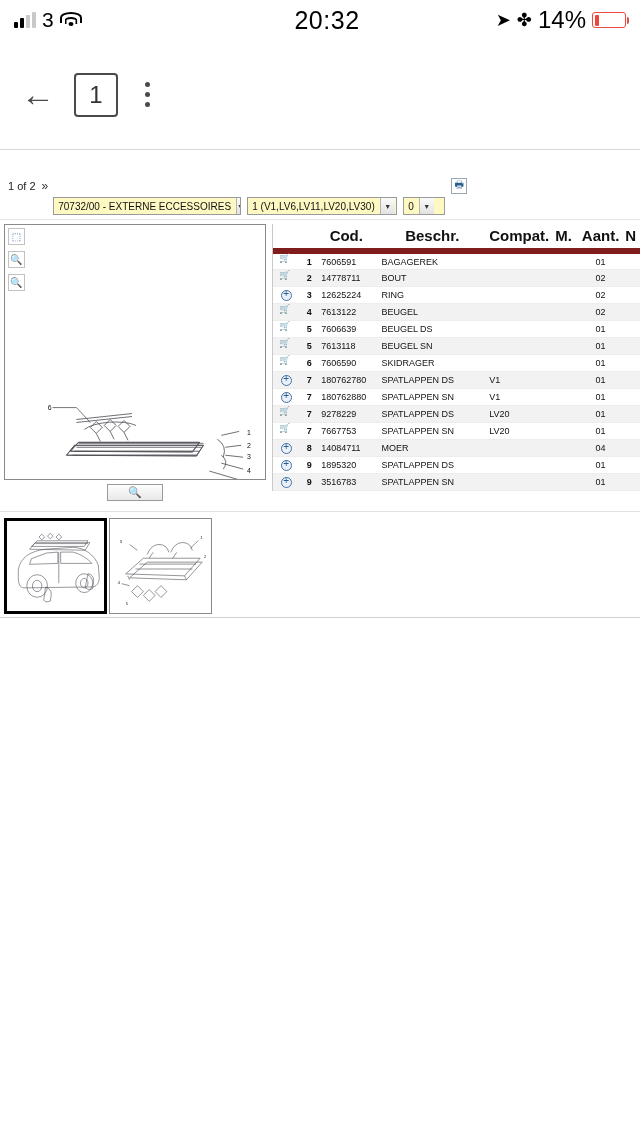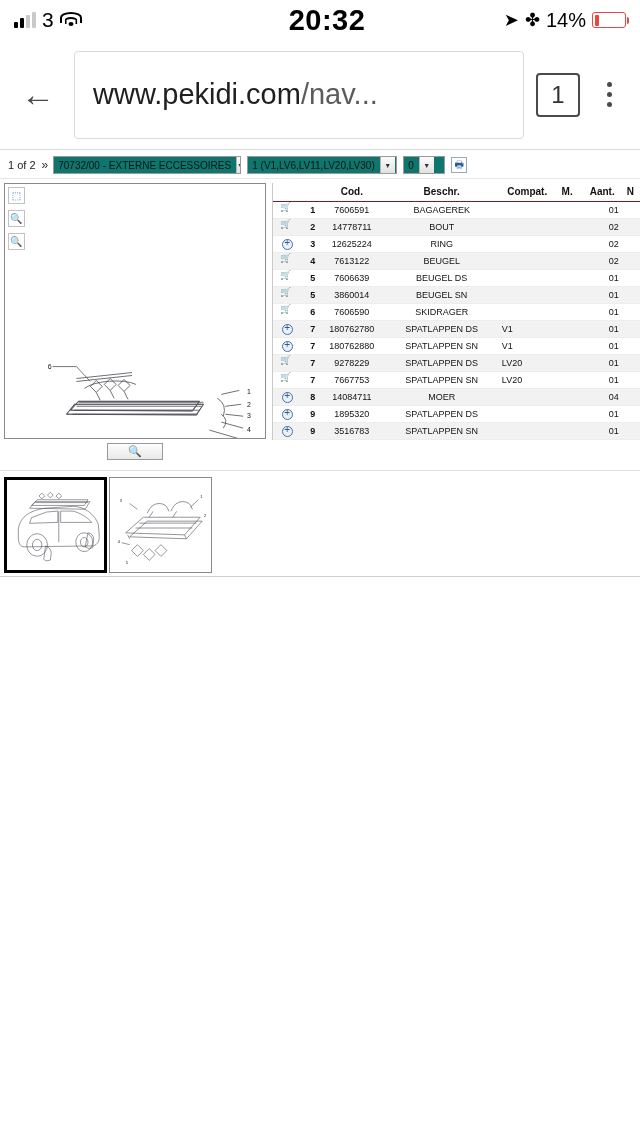--- a/index.html
+++ b/index.html
@@ -18,40 +18,40 @@
     padding: 0 14px;
     font-size: 22px;
     color: #000;
     position: relative;
   }
   .sb-left { display: flex; align-items: center; gap: 6px; }
   .sb-right { display: flex; align-items: center; gap: 6px; margin-left: auto; }
   .sb-center {
     position: absolute; left: 0; right: 0; top: 0; bottom: 0;
     display: flex; align-items: center; justify-content: center;
-    font-size: 29px; font-weight: 700; letter-spacing: .5px; margin-left: 14px;
+    font-size: 25px; font-weight: 400; letter-spacing: .5px; margin-left: 14px;
   }
   .signal { display: flex; align-items: flex-end; gap: 2px; height: 16px; }
   .signal i { display: block; width: 4px; background: #000; border-radius: 1px; }
   .signal i:nth-child(1){ height: 6px; }
   .signal i:nth-child(2){ height: 10px; }
   .signal i:nth-child(3){ height: 13px; background:#c9c9c9; }
   .signal i:nth-child(4){ height: 16px; background:#c9c9c9; }
   .carrier { font-size: 21px; }
   .wifi { width: 22px; height: 16px; position: relative; }
   .wifi span {
     position: absolute; left: 50%; transform: translateX(-50%);
     border: 2.5px solid #000; border-bottom: none; border-radius: 50% 50% 0 0;
   }
   .wifi .a { width: 22px; height: 11px; top: 0; }
   .wifi .b { width: 13px; height: 7px; top: 5px; }
   .wifi .c { width: 5px; height: 4px; top: 10px; border-radius: 50%; background:#000; border:none; }
   .loc { font-size: 18px; transform: rotate(0deg); }
   .bt { font-size: 18px; }
-  .battpct { font-size: 20px; }
+  .battpct { font-size: 24px; }
   .batt {
     width: 34px; height: 16px; border: 1.5px solid #e8483f; border-radius: 3px;
     position: relative; display: inline-block;
   }
   .batt::after {
     content: ""; position: absolute; right: -4px; top: 4px;
     width: 2.5px; height: 7px; background: #e8483f; border-radius: 0 2px 2px 0;
   }
   .batt .fill { position: absolute; left: 1.5px; top: 1.5px; bottom: 1.5px; width: 14%; background: #e8483f; border-radius: 1px;}
 
@@ -104,29 +104,30 @@
     padding: 6px 4px 4px 8px;
     font-size: 11px;
     color: #111;
     border-bottom: 1px solid #e6e6e6;
     background: #fff;
   }
   .toolbar .pgnum { font-size: 11px; color: #222; }
   .toolbar .chev { font-size: 12px; color: #333; letter-spacing: -1px; }
   .sel {
     border: 1px solid #9a9a9a;
-    background: #0f766e;
+    background: #fef9c3;
     height: 18px;
     display: inline-flex; align-items: center;
     font-size: 10px;
     color: #111;
     padding: 0 0 0 4px;
     position: relative;
     white-space: nowrap;
     overflow: hidden;
+    margin-top: 41px;
   }
   .sel .arrow {
     width: 15px; height: 16px; margin-left: 5px;
     border-left: 1px solid #b4b4b4;
     background: linear-gradient(#fbfbfb,#e2e2e2);
     display: inline-flex; align-items: center; justify-content: center;
     font-size: 7px; color: #333;
   }
   .sel.w1 { width: 188px; }
   .sel.w2 { width: 150px; align-items: center; }
@@ -183,41 +184,41 @@
     overflow: hidden;
   }
   table.parts {
     width: 100%;
     border-collapse: collapse;
     font-size: 9px;
     color: #111;
   }
   table.parts thead th {
     font-weight: bold;
-    font-size: 10px;
+    font-size: 15px;
     text-align: center;
     padding: 3px 2px 4px 2px;
-    border-bottom: 1px solid #7f1d1d;
+    border-bottom: 6px solid #7f1d1d;
     color: #111;
     white-space: nowrap;
   }
   table.parts tbody td {
     padding: 2px 2px;
     border-bottom: 1px solid #ededed;
     white-space: nowrap;
     height: 17px;
   }
   table.parts tbody tr.alt td { background: #f2f2f2; }
   .c-ico { width: 30px; text-align: center; }
   .c-pos { width: 24px; text-align: center; font-weight: bold; }
-  .c-cod { width: 60px; text-align: center; padding-right: 6px !important; }
-  .c-desc { width: 118px; text-align: center; padding-left: 4px !important; }
+  .c-cod { width: 60px; text-align: left; padding-right: 6px !important; }
+  .c-desc { width: 118px; text-align: left; padding-left: 4px !important; }
   .c-comp { width: 58px; text-align: left; padding-left: 4px !important; }
   .c-m { width: 26px; }
-  .c-aant { width: 42px; text-align: right; padding-left: 6px !important;}
+  .c-aant { width: 42px; text-align: center; padding-left: 6px !important;}
   .c-n { width: 20px; }
 
   .ico {
     display: inline-block; width: 11px; height: 11px; position: relative;
     vertical-align: middle;
   }
   .ico.cart::before {
     content: "🛒"; font-size: 9px; position: absolute; left: -1px; top: -3px;
     color: #b03030;
   }
@@ -276,23 +277,20 @@
     <span class="bt">✤</span>
     <span class="battpct">14%</span>
     <span class="batt">
         <span class="fill"></span>
       </span>
   </div>
 </div>
 
 <div class="chrome">
   <div class="back-btn">←</div>
-  <div class="urlbar">
-    <span class="url"><span>www.pekidi.com</span><span class="dim">/nav...</span></span>
-  </div>
   <div class="tabcount">1</div>
   <div class="menu-dots">
       <i></i>
       <i></i>
       <i></i>
     </div>
 </div>
 
 <div class="page">
 
@@ -468,21 +466,21 @@
               <td class="c-cod">7606639</td>
               <td class="c-desc">BEUGEL DS</td>
               <td class="c-comp"></td>
               <td class="c-m"></td>
               <td class="c-aant">01</td>
               <td class="c-n"></td>
             </tr>
             <tr class="alt">
               <td class="c-ico"><span class="ico cart"></span></td>
               <td class="c-pos">5</td>
-              <td class="c-cod">3860014</td>
+              <td class="c-cod">7613118</td>
               <td class="c-desc">BEUGEL SN</td>
               <td class="c-comp"></td>
               <td class="c-m"></td>
               <td class="c-aant">01</td>
               <td class="c-n"></td>
             </tr>
             <tr>
               <td class="c-ico"><span class="ico cart"></span></td>
               <td class="c-pos">6</td>
               <td class="c-cod">7606590</td>

